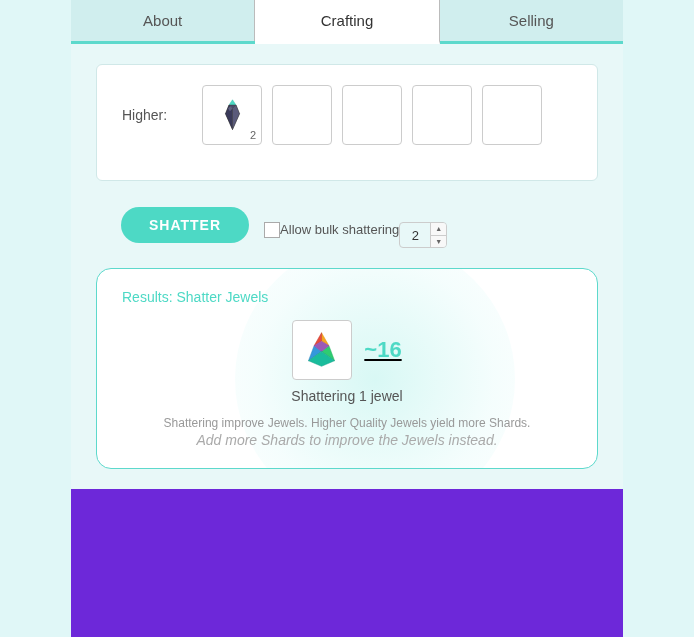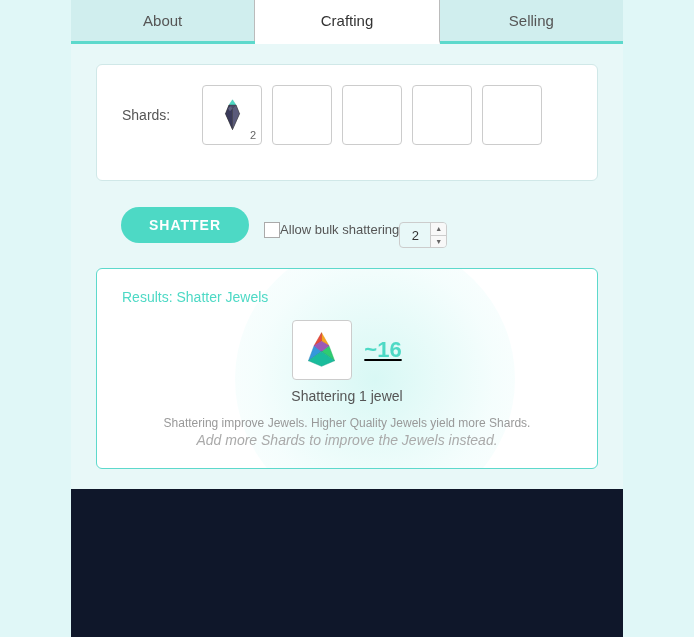--- a/index.html
+++ b/index.html
@@ -8,21 +8,21 @@
       font-family: Arial, sans-serif;
       width: 694px;
       min-height: 637px;
       display: flex;
       justify-content: center;
       align-items: flex-start;
       padding: 0;
     }
     .app-container {
       width: 552px;
-      background: #0f172a;
+      background: #6d28d9;
       min-height: 637px;
     }
 
     
     .tabs {
       display: flex;
       background: #d0eeee;
       border-bottom: 3px solid #5dd9cc;
     }
     .tab {
@@ -208,21 +208,21 @@
       cursor: pointer;
       background: #f8f8f8;
       color: #666;
     }
     .bulk-arrow:first-child { border-bottom: 1px solid #ccc; }
 
     
     .results-panel {
       background: #fff;
       border: 1px solid #5dd9cc;
-      border-radius: 6px;
+      border-radius: 15px;
       padding: 20px 25px;
       position: relative;
       overflow: hidden;
       min-height: 200px;
     }
     .results-bg {
       position: absolute;
       top: -30px;
       left: 50%;
       transform: translateX(-40%);
@@ -308,21 +308,21 @@
     <div class="tab">
       <span>Selling</span>
     </div>
   </div>
 
   <div class="content">
 
     <div class="crafting-panel">
 
       <div class="row">
-        <div class="row-label">Shards:</div>
+        <div class="row-label">Higher:</div>
         <div class="slots">
 
           <div class="slot">
             <svg class="jewel-icon" viewBox="0 0 40 40">
 
               <polygon points="20,2 24,8 20,12 16,8" fill="#4dd9c5" stroke="#3ab8a8" stroke-width="0.5"></polygon>
 
               <polygon points="16,8 24,8 28,18 20,36 12,18" fill="#4a4a6a" stroke="#333" stroke-width="0.5"></polygon>
               <polygon points="16,8 20,12 20,36 12,18" fill="#3a3a5a" stroke="#333" stroke-width="0.5"></polygon>
               <polygon points="24,8 28,18 20,36 20,12" fill="#5a5a7a" stroke="#444" stroke-width="0.5"></polygon>

